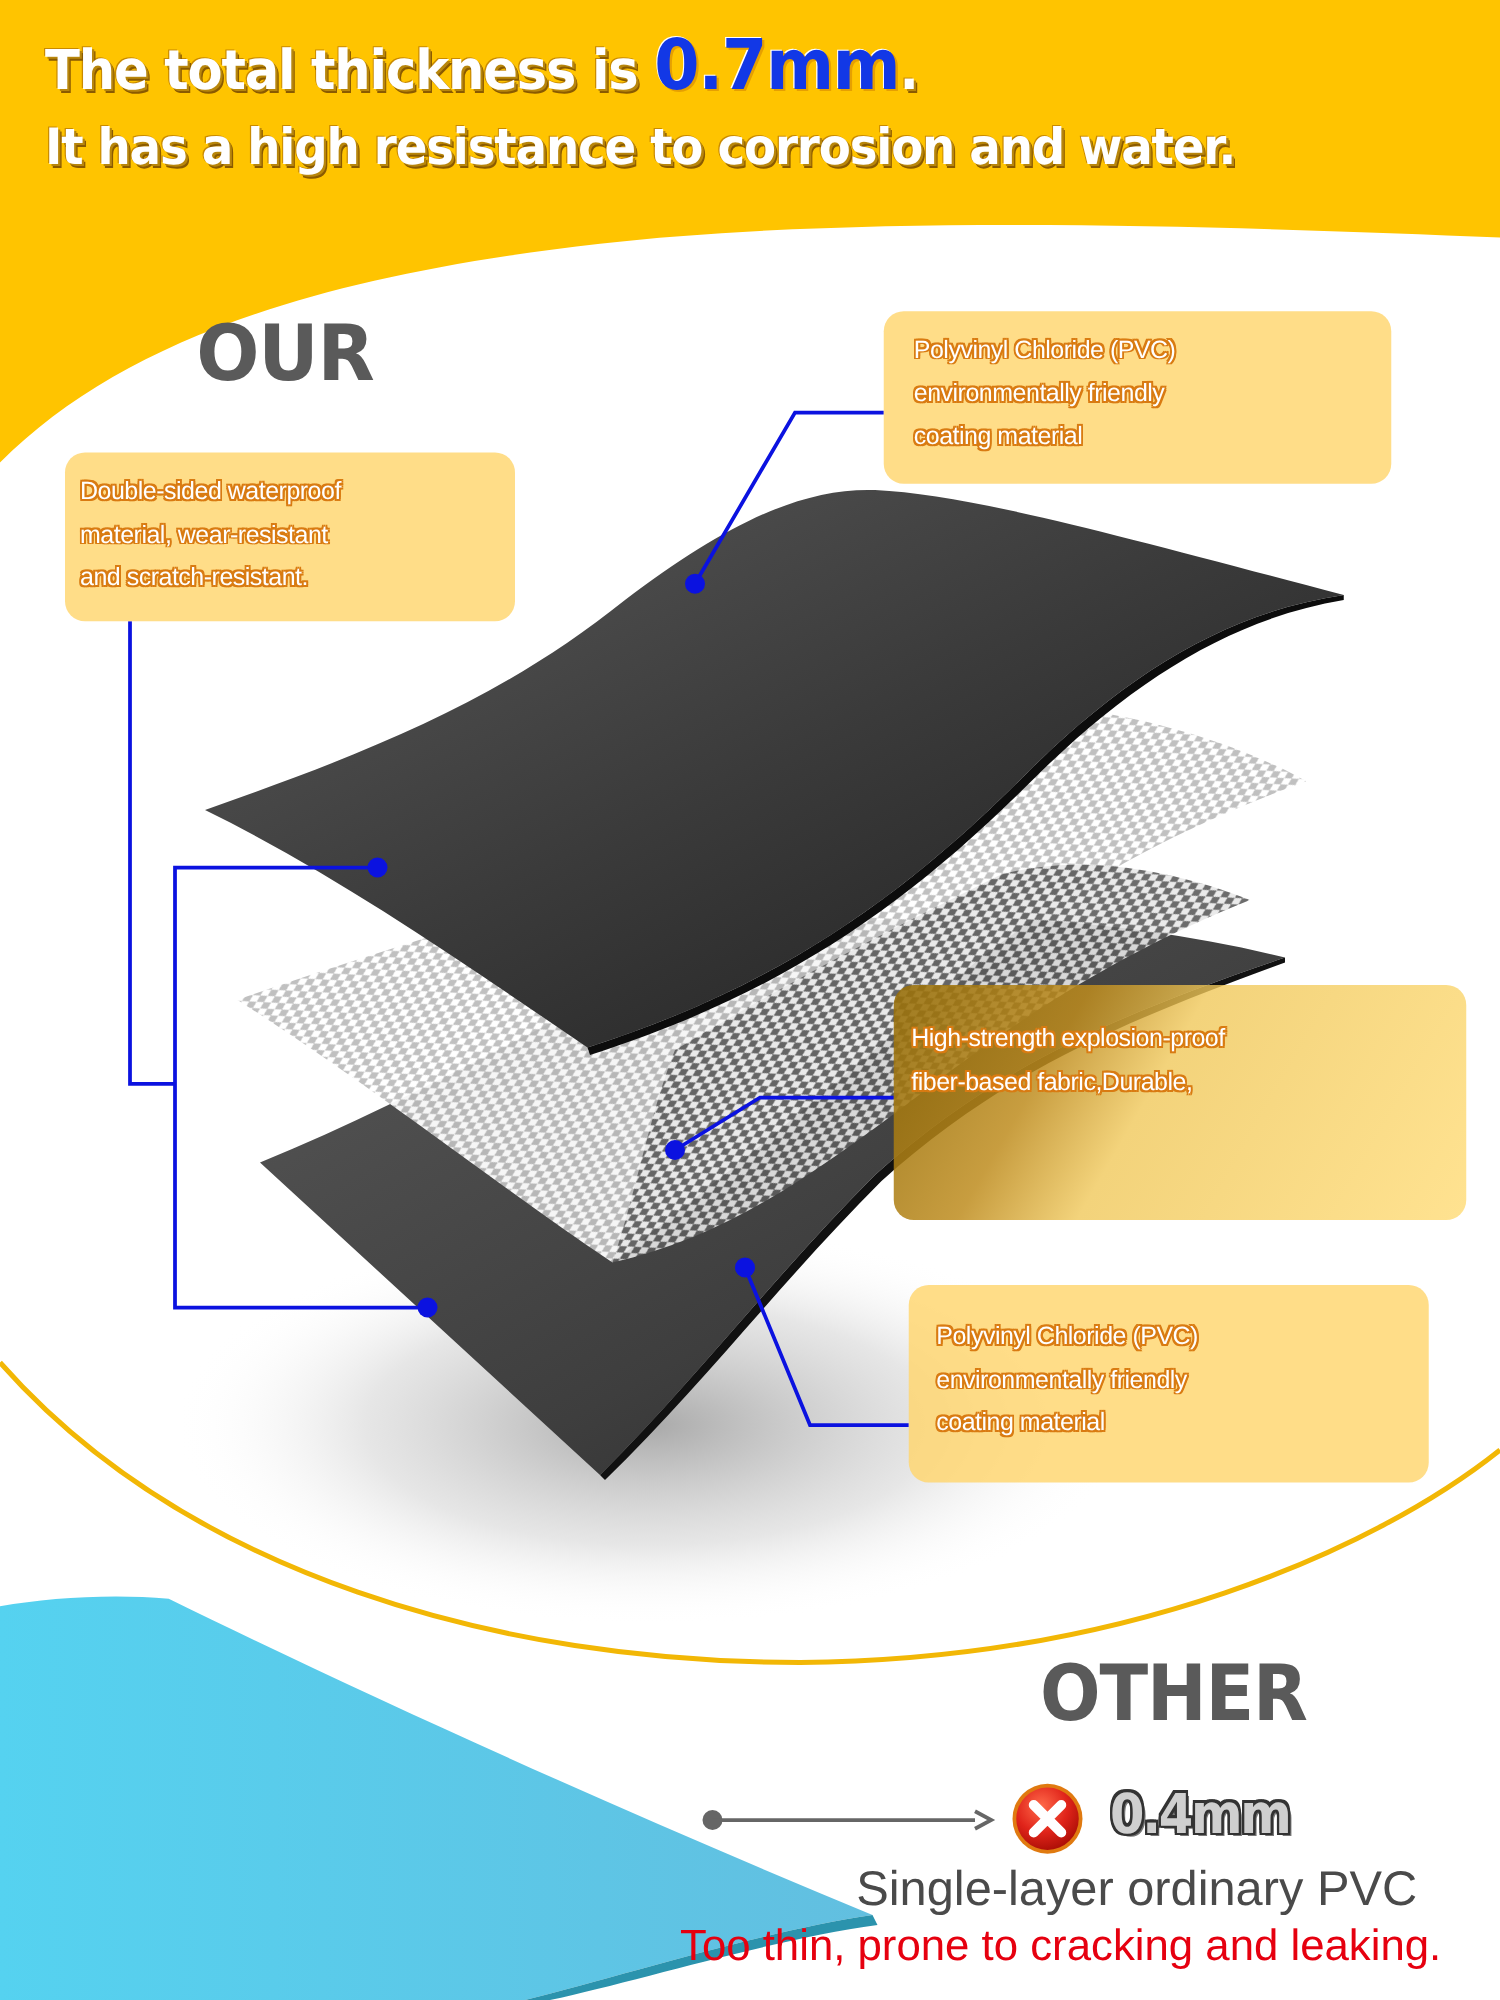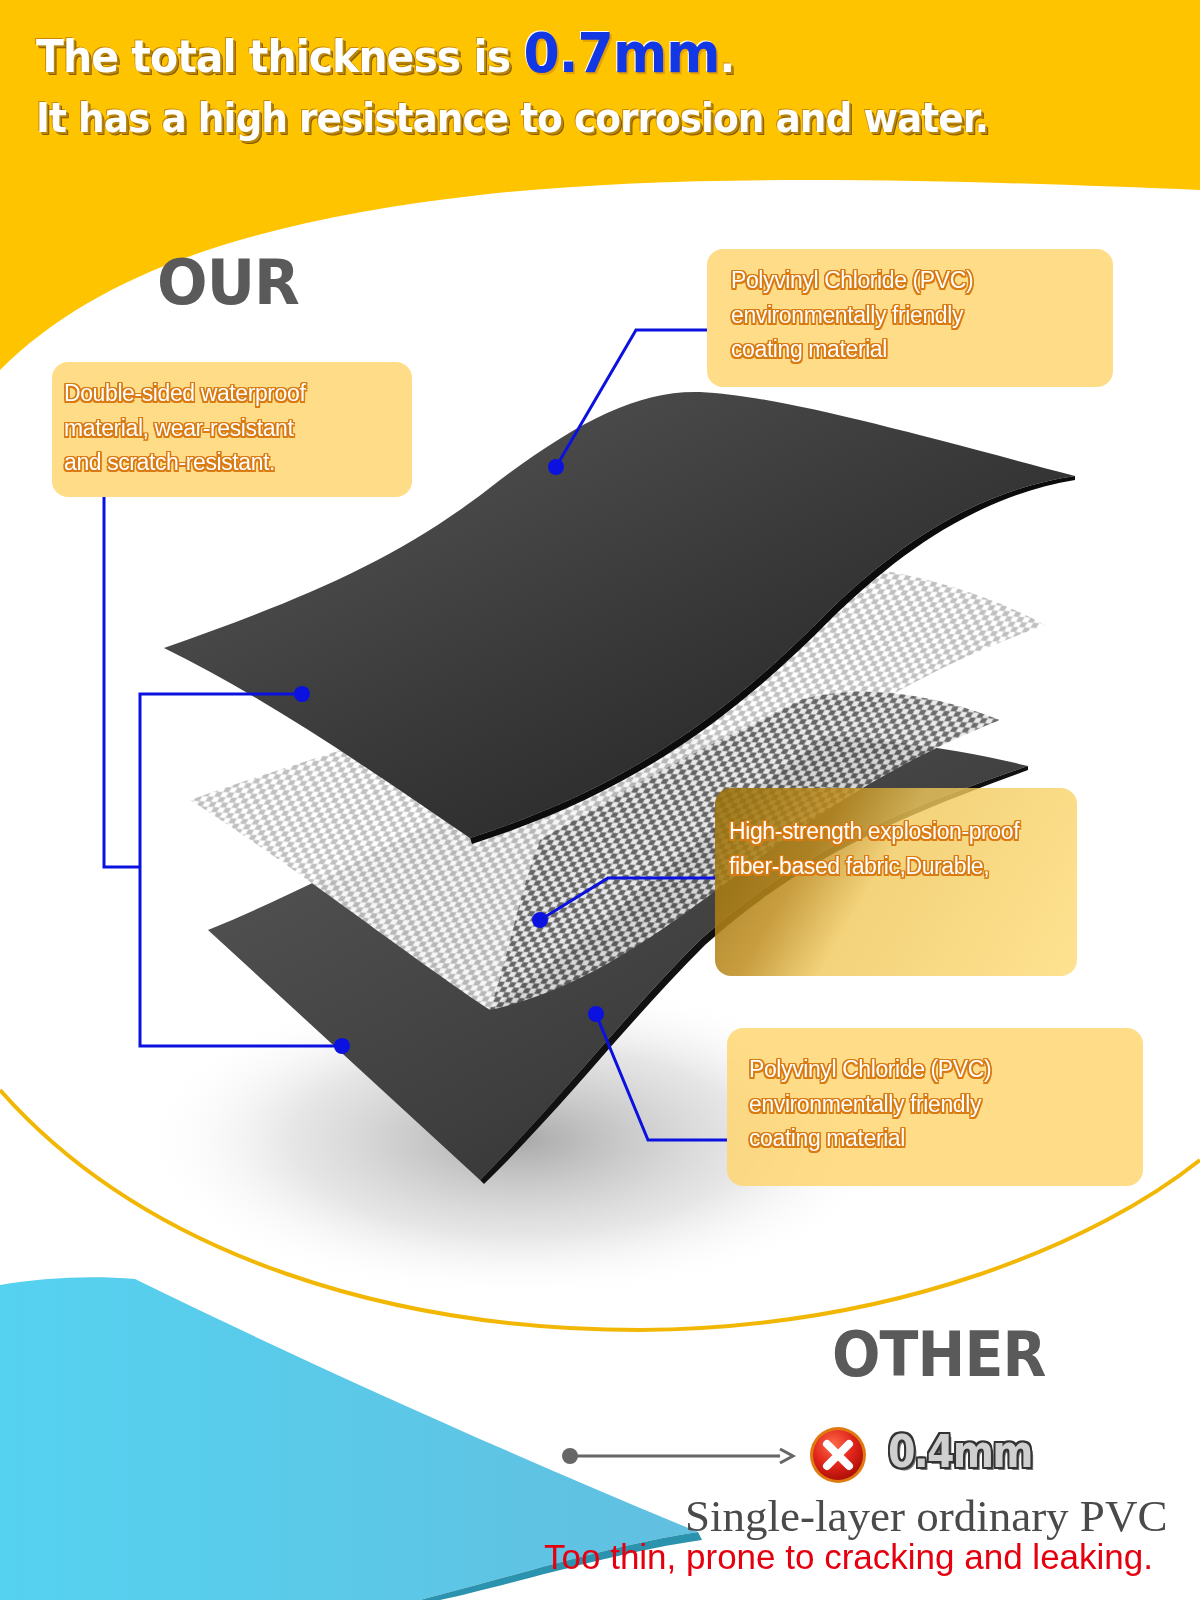--- a/index.html
+++ b/index.html
@@ -12,39 +12,39 @@
       white-space: nowrap; letter-spacing: -1px;
     }
     #headline-1 { top: 20px; font-size: 44px; transform: scaleX(0.93); transform-origin: left; }
     #headline-1 .accent { color: #1238e6; font-size: 56px; text-shadow: 2px 2px 0 #e6a000, -1px -1px 0 #ffffff; }
     #headline-2 { top: 95px; font-size: 40px; transform: scaleX(0.935); transform-origin: left; }
     .section-label { position: absolute; font-family: "DejaVu Sans", sans-serif; font-weight: bold; color: #5a5a5a; letter-spacing: -1px; }
     #our-label { left: 157px; top: 246px; font-size: 62px; transform: scaleX(0.96); transform-origin: left; }
     #other-label { left: 832px; top: 1318px; font-size: 62px; transform: scaleX(0.92); transform-origin: left; }
     .callout {
       position: absolute; background: rgba(255, 214, 110, 0.82); border-radius: 16px;
-      color: #ffffff; font-family: "Liberation Sans", sans-serif; font-size: 23px; line-height: 34.5px;
+      color: #ffffff; font-family: "Liberation Sans", sans-serif; font-size: 20px; line-height: 34.5px;
       padding: 14px 12px 12px 12px; box-sizing: border-box; letter-spacing: -0.4px;
       text-shadow: -1.5px -1.5px 0 #d97b12, 1.5px -1.5px 0 #d97b12, -1.5px 1.5px 0 #d97b12, 1.5px 1.5px 0 #d97b12, 0 1.5px 0 #d97b12, 0 -1.5px 0 #d97b12, 1.5px 0 0 #d97b12, -1.5px 0 0 #d97b12;
     }
     .callout .line { display: block; white-space: nowrap; }
     #callout-top-pvc { left: 707px; top: 249px; width: 406px; height: 138px; padding-left: 24px; }
     #callout-waterproof { left: 52px; top: 362px; width: 360px; height: 135px; padding-left: 12px; }
     #callout-fabric {
-      left: 715px; top: 788px; width: 362px; height: 188px; padding-left: 14px; padding-top: 26px;
+      left: 715px; top: 788px; width: 458px; height: 188px; padding-left: 14px; padding-top: 26px;
       background: linear-gradient(120deg, rgba(150, 110, 10, 0.9) 0%, rgba(190, 140, 30, 0.85) 28%, rgba(240, 200, 90, 0.8) 45%, rgba(255, 220, 120, 0.82) 100%);
     }
     #callout-bottom-pvc { left: 727px; top: 1028px; width: 416px; height: 158px; padding-left: 22px; padding-top: 24px; }
     #other-x-icon { left: 808px; top: 1425px; width: 60px; height: 60px; }
     #other-thickness {
       left: 888px; top: 1426px; font-family: "DejaVu Sans", sans-serif; font-weight: bold; font-size: 44px; color: #cfcfcf; letter-spacing: -2px;
       text-shadow: -2px -2px 0 #333, 2px -2px 0 #333, -2px 2px 0 #333, 2px 2px 0 #333, 0 2px 0 #333, 0 -2px 0 #333, 2px 0 0 #333, -2px 0 0 #333, 3px 3px 0 #777;
       transform: scaleX(0.9); transform-origin: left;
     }
-    #other-desc { left: 685px; top: 1490px; font-size: 45px; color: #4a4a4a; white-space: nowrap; font-family: Liberation Serif, serif; }
+    #other-desc { left: 685px; top: 1490px; font-size: 39px; color: #4a4a4a; white-space: nowrap; }
     #other-warning { left: 544px; top: 1537px; font-size: 35px; color: #e6000f; white-space: nowrap; }
   </style>
 </head>
 <body>
 
 <svg id="bg" viewBox="0 0 1200 1600" xmlns="http://www.w3.org/2000/svg">
   <defs>
     <linearGradient id="sheetTop" x1="0" y1="0" x2="1" y2="1">
       <stop offset="0" stop-color="#5a5a5a"></stop>
       <stop offset="0.5" stop-color="#3a3a3a"></stop>

